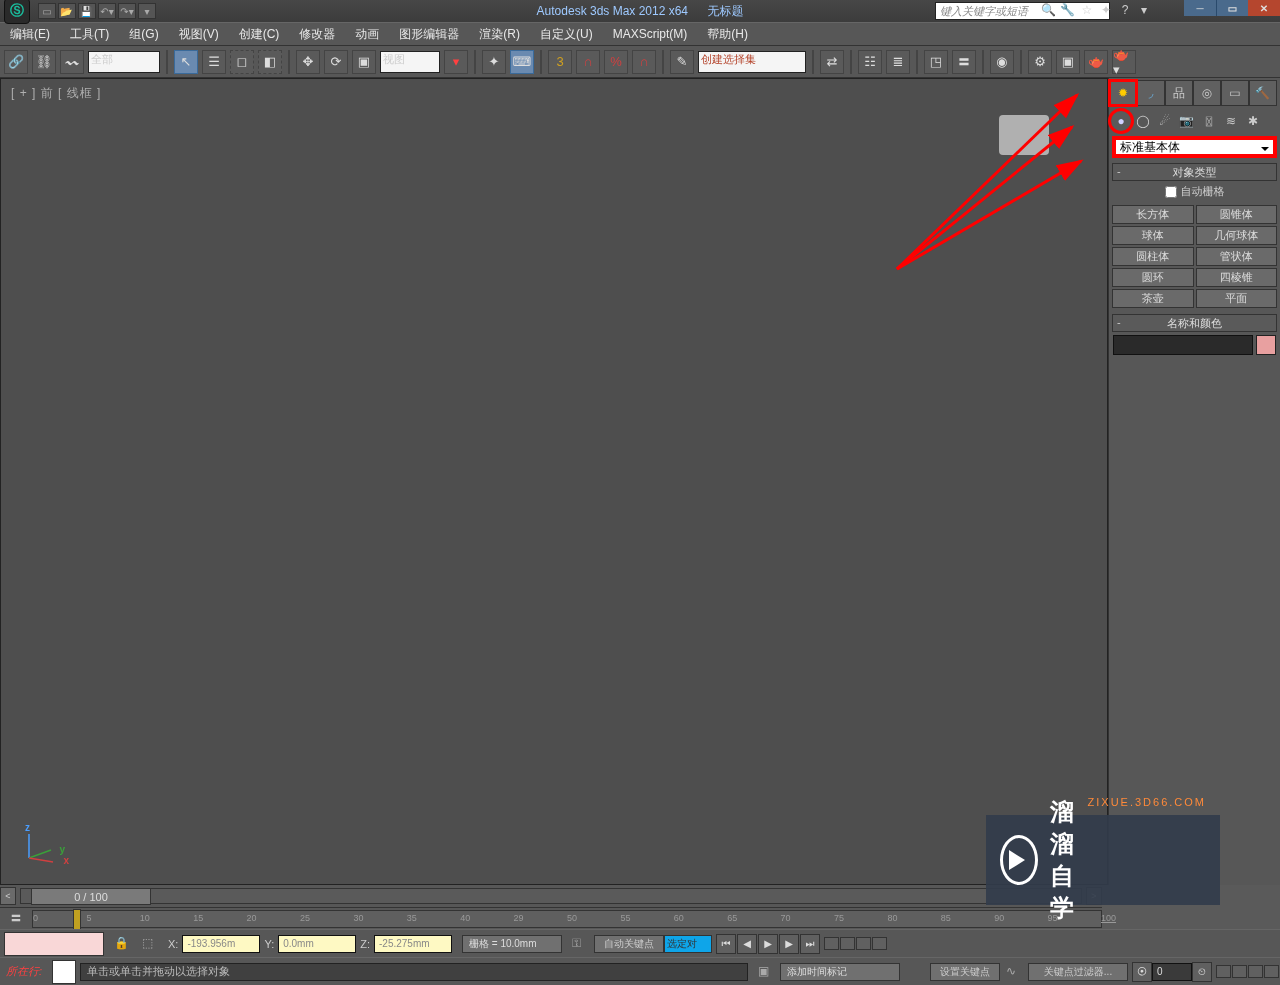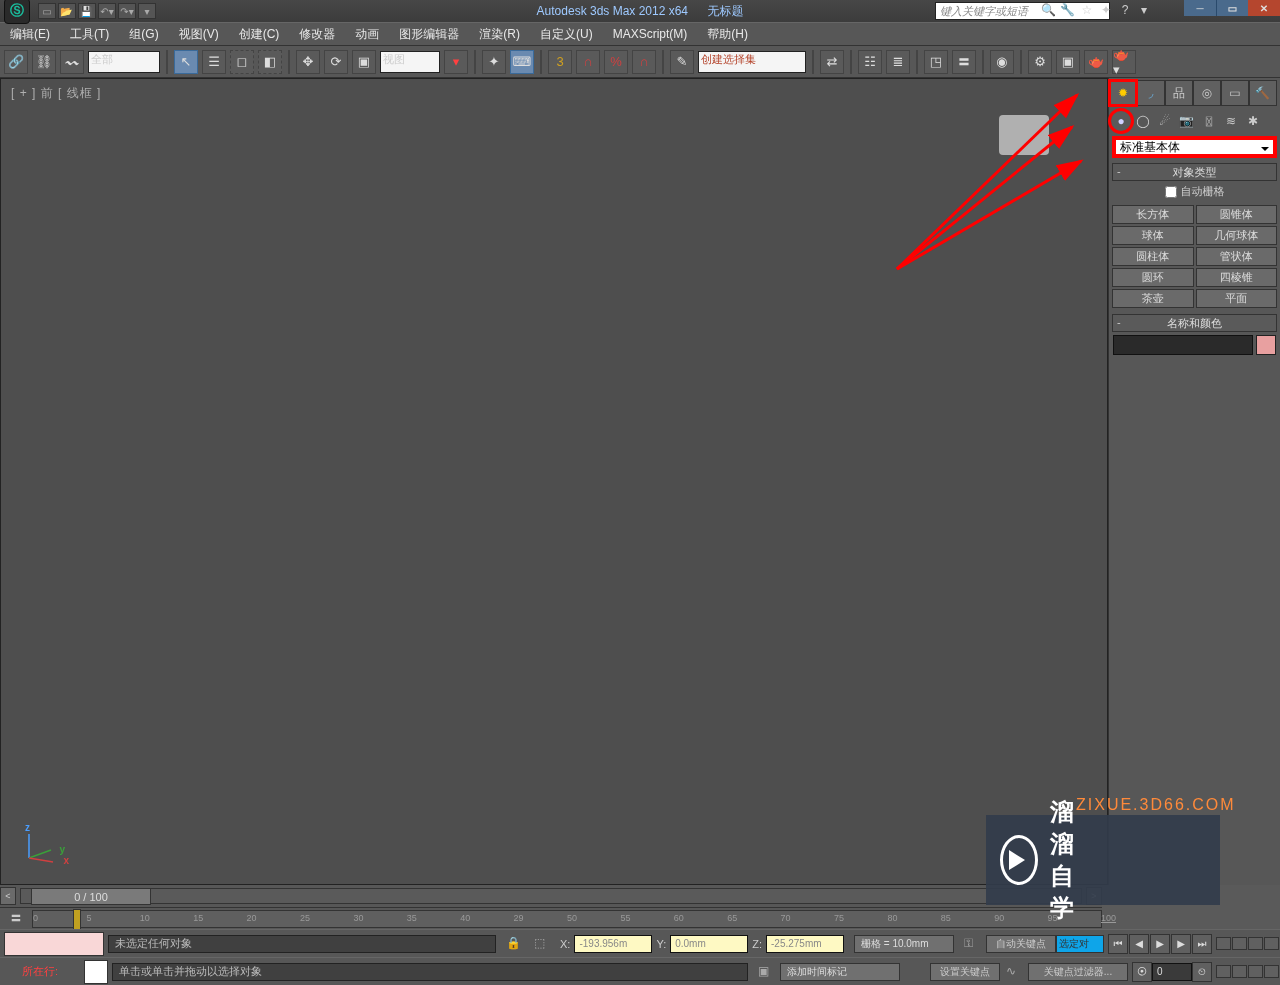--- a/index.html
+++ b/index.html
@@ -81,30 +81,30 @@
 .grid-box { width:100px; height:18px; background:#707070; border:1px solid #333; font-size:10px; color:#ddd; padding:0 6px; display:flex; align-items:center;}
 .autokey-btn { width:70px; height:18px; background:#707070; border:1px solid #333; font-size:10px; display:flex; align-items:center; justify-content:center;}
 .setkey-btn { width:70px; height:18px; background:#707070; border:1px solid #333; font-size:10px; display:flex; align-items:center; justify-content:center;}
 .selset-box { width:48px; height:18px; background:#0ea5e9; border:1px solid #333; font-size:10px; display:flex; align-items:center; padding:0 2px; color:#333;}
 .keyfilter { width:100px; height:18px; background:#707070; border:1px solid #333; font-size:10px; display:flex; align-items:center; justify-content:center;}
 .play-btns { display:flex; gap:1px; margin:0 4px;}
 .pbtn { width:20px; height:20px; background:#606060; border:1px solid #333; display:flex; align-items:center; justify-content:center; font-size:10px; color:#ddd;}
 .frame-box { width:40px; height:18px; background:#3a3a3a; border:1px solid #111; font-size:10px; color:#ddd; padding:0 4px; display:flex; align-items:center;}
 .nav-btns { display:flex; flex-wrap:wrap; width:64px; gap:1px;}
 .nav-btn { width:15px; height:13px; background:#606060; border:1px solid #333;}
-.script-label { color:#ff4040; font-size:11px; margin:0 22px;}
+.script-label { color:#ff4040; font-size:11px; margin:0 6px;font-style:italic;}
 .script-in { flex:0 0 24px; }
 .lock-icon { width:16px; height:16px; color:#aaa; margin:0 6px;}
 
 .watermark { position:absolute; right:60px; bottom:80px; width:234px; height:90px; background:rgba(50,60,75,0.92); display:flex; align-items:center; padding:0 14px; gap:12px; z-index:200;}
 .watermark .play-circle { width:50px; height:50px; border:3px solid #fff; border-radius:50%; display:flex; align-items:center; justify-content:center;}
 .watermark .play-circle::before { content:""; border:10px solid transparent; border-left:16px solid #fff; margin-left:6px;}
 .watermark .wm-text { color:#fff; display:flex; flex-direction:row;}
 .wm-main { font-size:24px; font-weight:bold; letter-spacing:2px;}
-.wm-sub { font-size:16px; letter-spacing:2px; color:#ff8a3a;}
+.wm-sub { font-size:11px; letter-spacing:2px; color:#ff8a3a;}
 </style>
 </head>
 <body>
 
 <div class="titlebar">
   <div class="app-icon">Ⓢ</div>
   <div class="qat">
     <div class="qat-btn">▭</div>
     <div class="qat-btn">📂</div>
     <div class="qat-btn">💾</div>
@@ -330,21 +330,20 @@
       <span class="tick" style="left: 85%;">85</span>
       <span class="tick" style="left: 90%;">90</span>
       <span class="tick" style="left: 95%;">95</span>
       <span class="tick" style="left: 100%; text-decoration: underline;">100</span>
     </div>
 </div>
 
 <div class="statusbar">
   <div class="sb-row">
     <div class="mxs-mini"></div>
-    <div class="prompt">未选定任何对象</div>
     <div class="lock-icon">🔒</div>
     <div class="lock-icon">⬚</div>
     <span class="sb-label">X:</span>
     <div class="coord-box">-193.956m</div>
     <span class="sb-label">Y:</span>
     <div class="coord-box">0.0mm</div>
     <span class="sb-label">Z:</span>
     <div class="coord-box">-25.275mm</div>
     <div class="grid-box" style="margin-left:10px;">栅格 = 10.0mm</div>
     <div class="lock-icon" style="margin-left:10px;">⚿</div>

